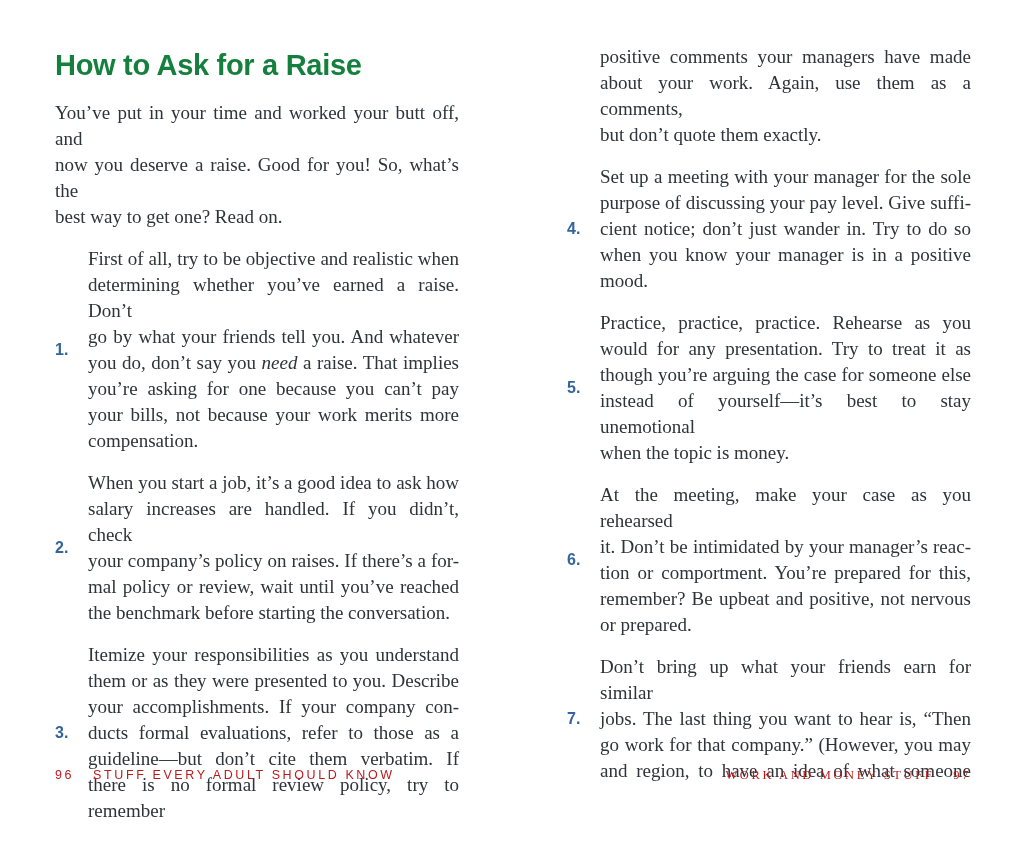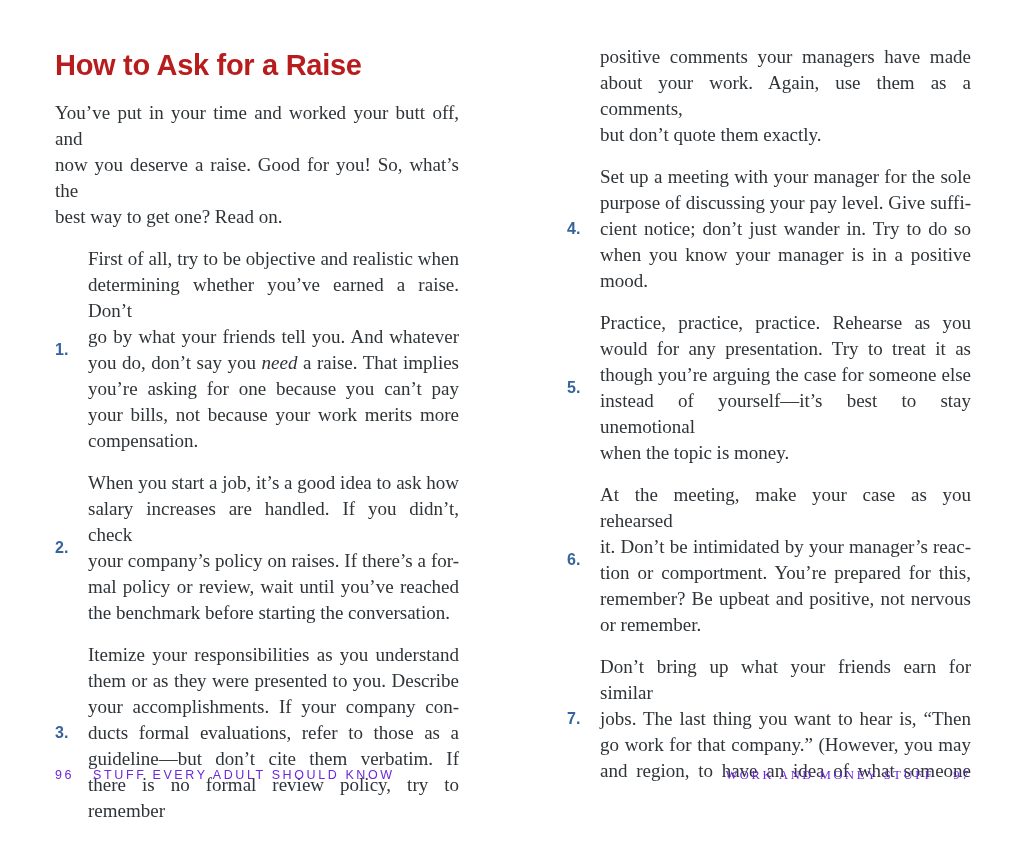--- a/index.html
+++ b/index.html
@@ -24,21 +24,21 @@
   #page-left  { left: 55px; }
   #page-right { left: 567px; }
 
   h1.chapter-title {
     margin: 4px 0 18px 0;
     font-family: "Liberation Sans", sans-serif;
     font-weight: bold;
     font-size: 29px;
     line-height: 34px;
     letter-spacing: -0.3px;
-    color: #b91c1c;
+    color: #15803d;
   }
 
   .para { margin: 0 0 16px 0; }
 
   .tline {
     font-size: 19px;
     line-height: 26px;
     text-align: justify;
     text-align-last: justify;
     white-space: normal;
@@ -66,21 +66,21 @@
 
   .running-footer {
     position: absolute;
     top: 768px;
     display: flex;
     align-items: baseline;
     gap: 19px;
     font-family: "Liberation Sans", sans-serif;
     font-size: 12.5px;
     letter-spacing: 2.6px;
-    color: #6d28d9;
+    color: #b91c1c;
     white-space: nowrap;
   }
   #footer-left { left: 55px; }
   #footer-right { right: 53px; font-family: Liberation Serif, serif; }
 </style>
 </head>
 <body>
 
 <div id="spread">
 
@@ -163,21 +163,21 @@
         </div>
     </div>
 
     <div class="list-item">
       <span class="item-number">6.</span>
       <div class="item-text">
           <div class="tline"><span>At the meeting, make your case as you rehearsed</span></div>
           <div class="tline"><span>it. Don’t be intimidated by your manager’s reac-</span></div>
           <div class="tline"><span>tion or comportment. You’re prepared for this,</span></div>
           <div class="tline"><span>remember? Be upbeat and positive, not nervous</span></div>
-          <div class="tline tline-last"><span>or remember.</span></div>
+          <div class="tline tline-last"><span>or prepared.</span></div>
         </div>
     </div>
 
     <div class="list-item">
       <span class="item-number">7.</span>
       <div class="item-text">
           <div class="tline"><span>Don’t bring up what your friends earn for similar</span></div>
           <div class="tline"><span>jobs. The last thing you want to hear is, “Then</span></div>
           <div class="tline"><span>go work for that company.” (However, you may</span></div>
           <div class="tline"><span>and region, to have an idea of what someone</span></div>

